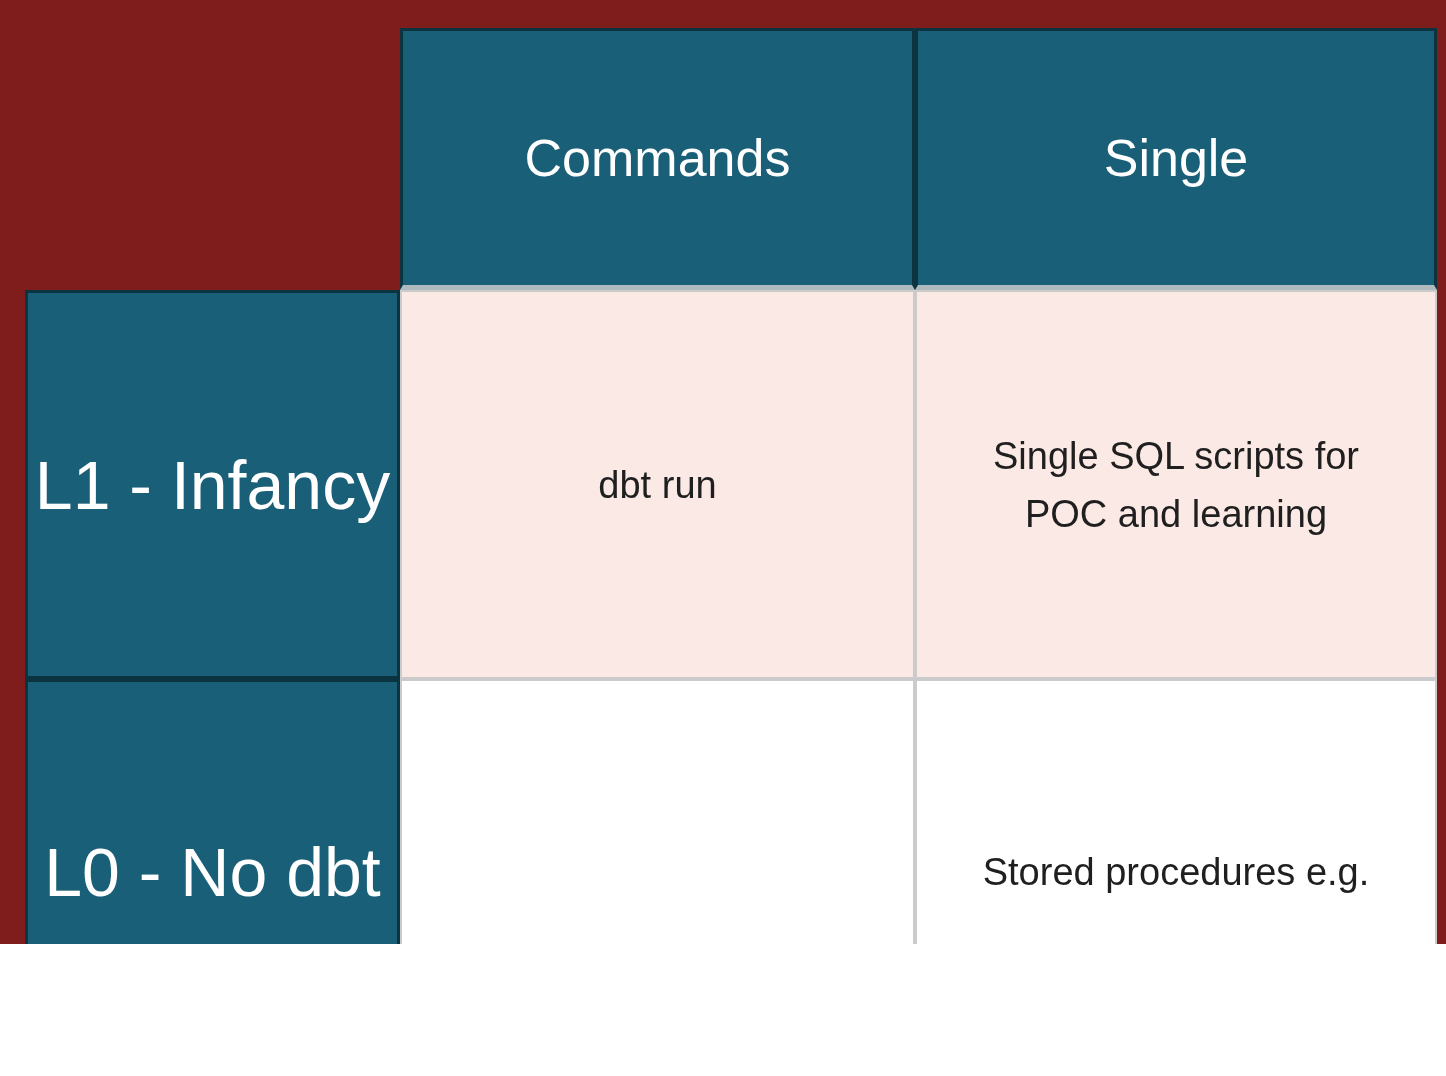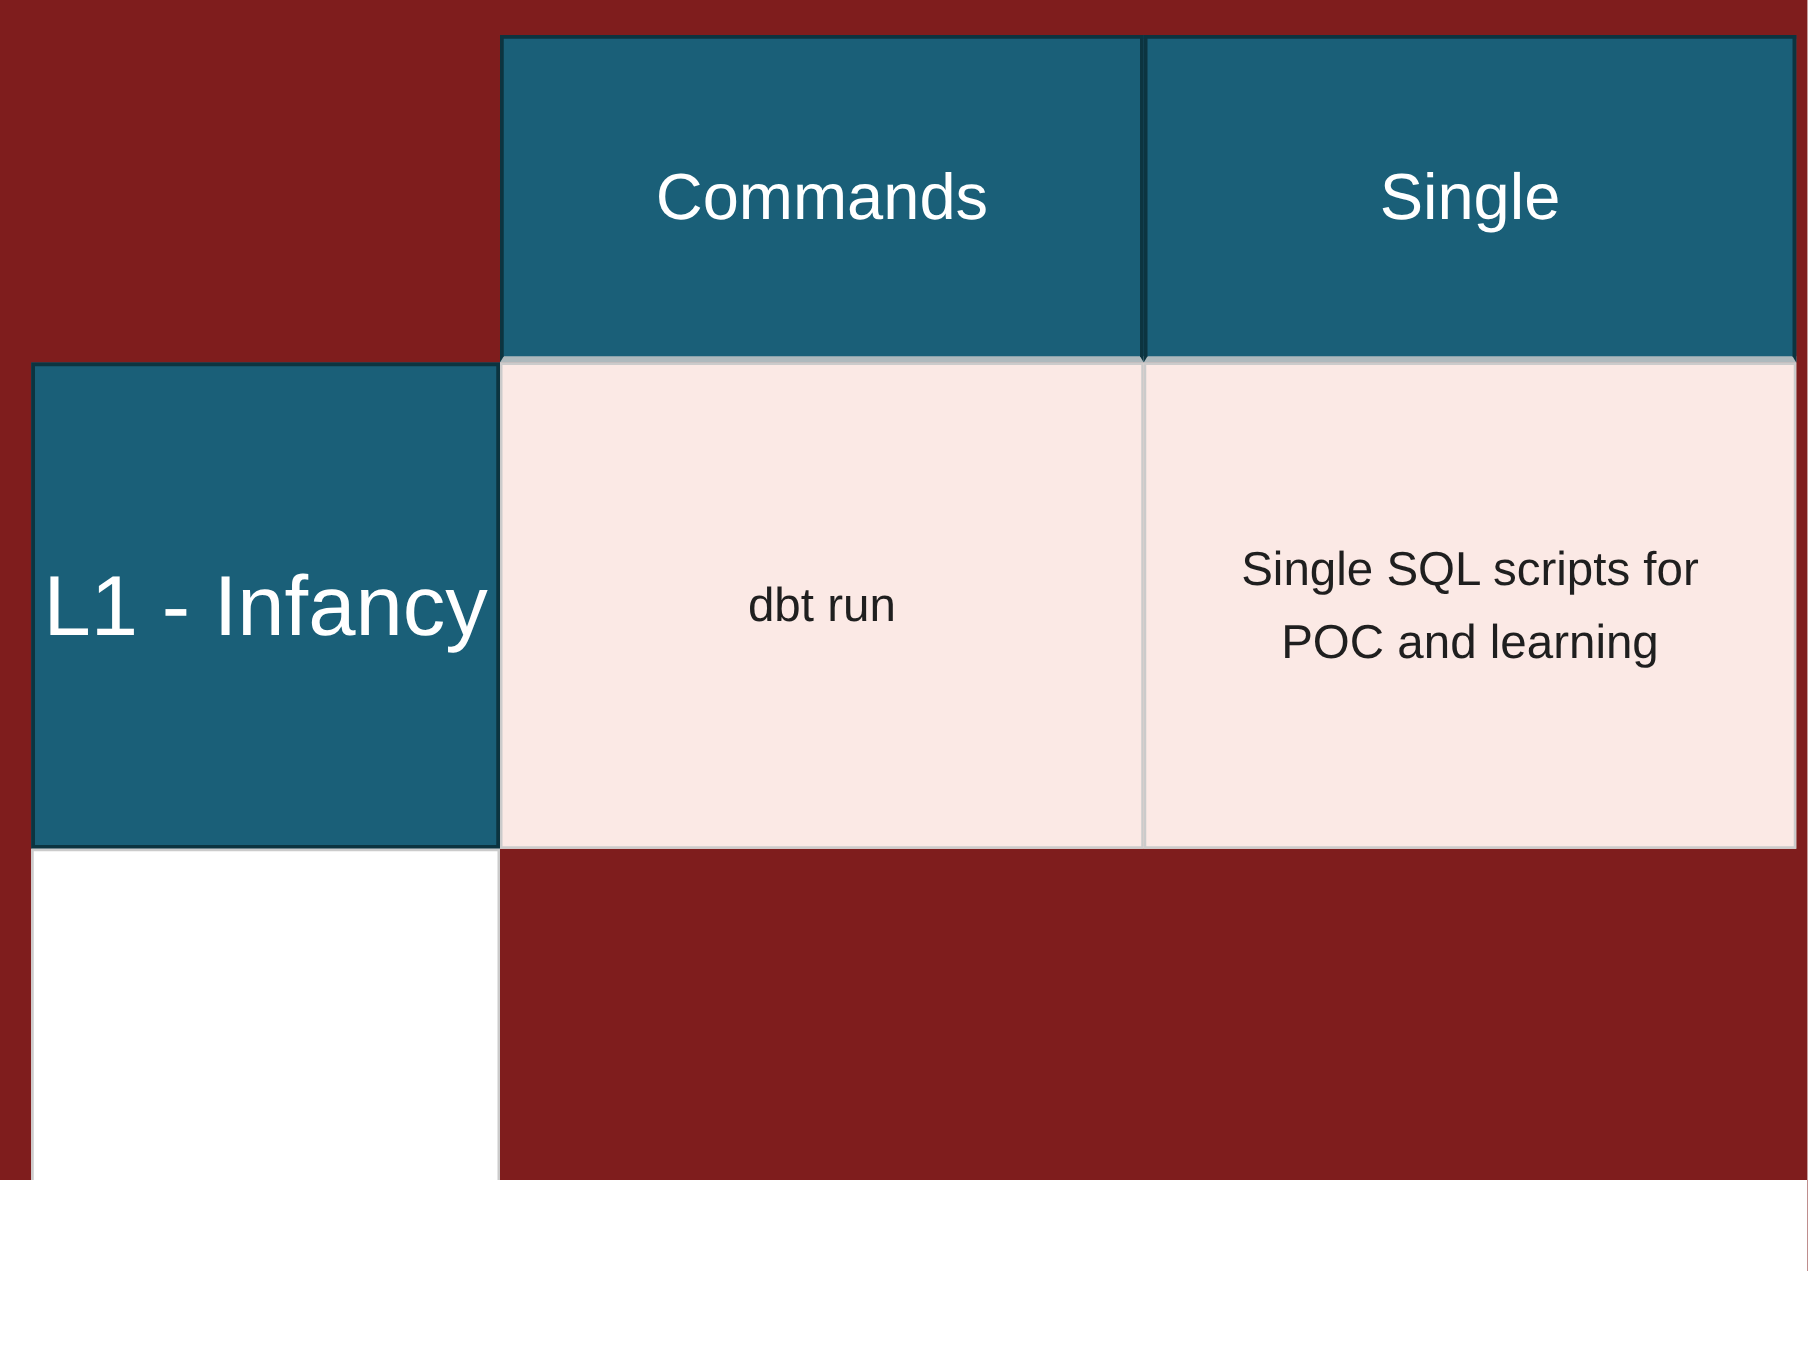--- a/index.html
+++ b/index.html
@@ -91,20 +91,24 @@
     <div class="row-header">L1 - Infancy</div>
 
     <div class="cell highlight">
       <span class="cell-text">dbt run</span>
     </div>
 
     <div class="cell highlight">
       <span class="cell-text">Single SQL scripts for POC and learning</span>
     </div>
 
+    <div class="row-header">L0 - No dbt</div>
 
     <div class="cell">
       <span class="cell-text"></span>
     </div>
 
+    <div class="cell">
+      <span class="cell-text">Stored procedures e.g.</span>
+    </div>
 
   </div>
 </div>
 
 </body></html>

